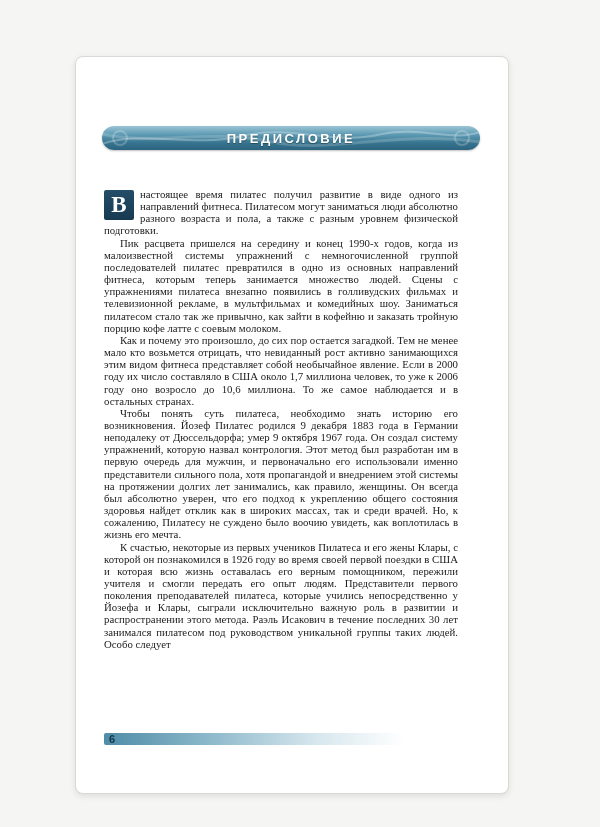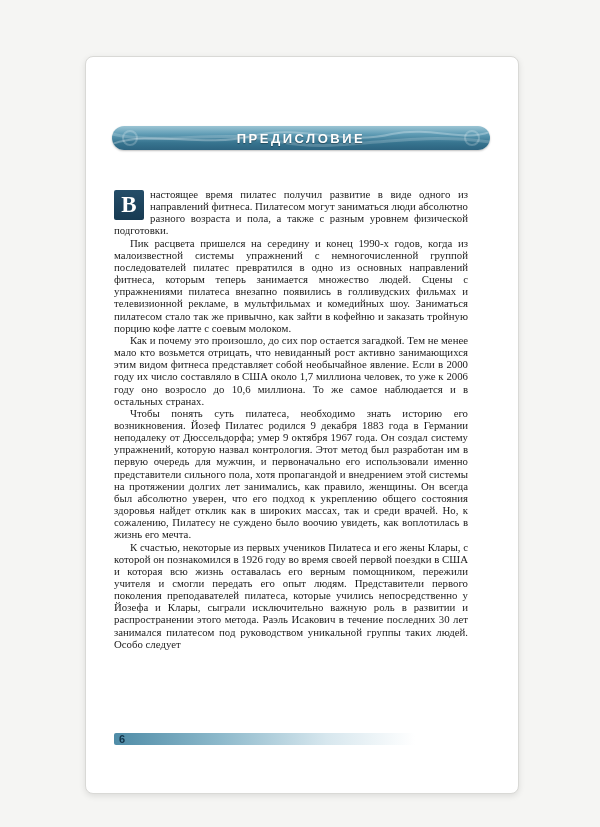--- a/index.html
+++ b/index.html
@@ -9,21 +9,21 @@
   body {
     width: 600px;
     height: 827px;
     background: #f5f5f3;
     font-family: "Liberation Serif", serif;
     position: relative;
     overflow: hidden;
   }
   .page {
     position: absolute;
-    left: 85px;
+    left: 75px;
     top: 56px;
     width: 432px;
     height: 736px;
     background: #ffffff;
     border: 1px solid #d9d9d6;
     border-radius: 8px;
     box-shadow: 0 2px 6px rgba(0,0,0,0.10);
   }
   
   .banner {

